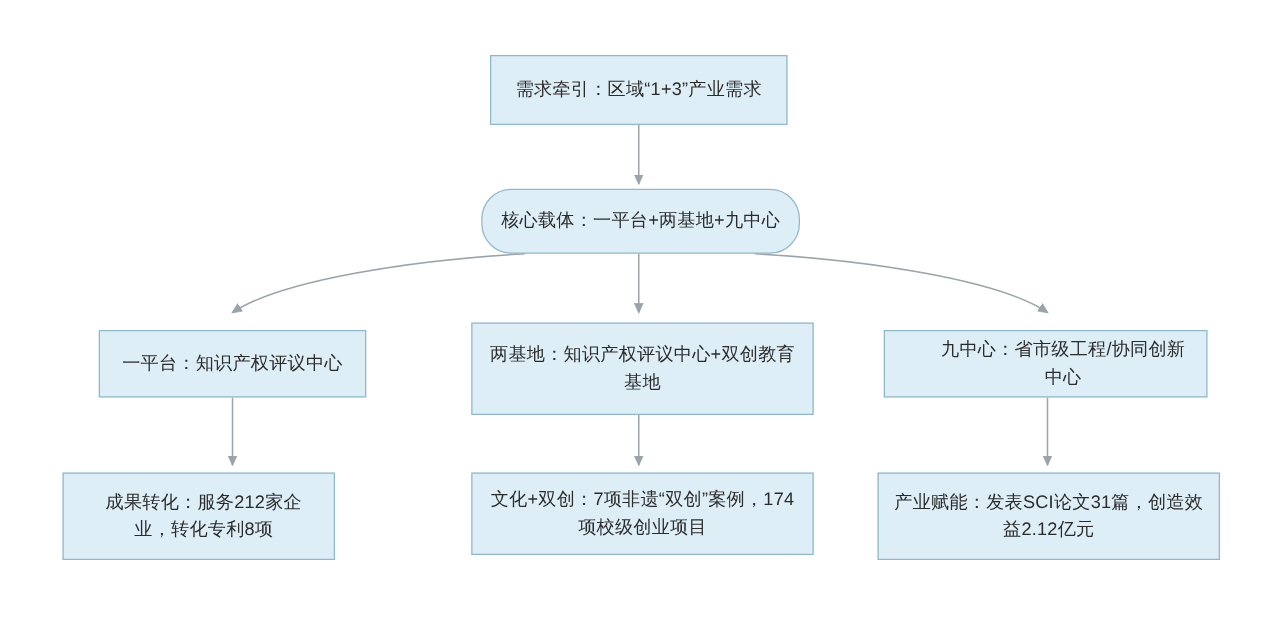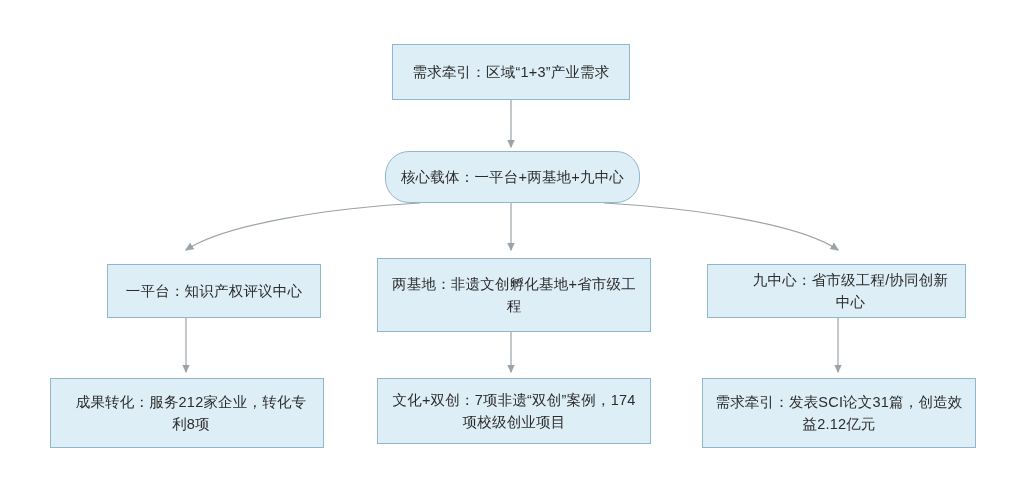--- a/index.html
+++ b/index.html
@@ -79,37 +79,37 @@
 
   <div class="node" style="left:392px; top:44px; width:238px; height:56px;justify-content:center;">
     <span class="label">需求牵引：区域“1+3”产业需求</span>
   </div>
 
   <div class="node" style="left:385px; top:151px; width:255px; height:52px;border-radius:24px;">
     <span class="label">核心载体：一平台+两基地+九中心</span>
   </div>
 
 
-  <div class="node" style="left:79px; top:264px; width:214px; height:54px;margin-left:28px;">
+  <div class="node" style="left:79px; top:264px; width:214px; height:54px;">
     <span class="label">一平台：知识产权评议中心</span>
   </div>
 
   <div class="node" style="left:377px; top:258px; width:274px; height:74px;">
-    <span class="label">两基地：非遗文创孵化基地+省市级工程</span>
+    <span class="label">两基地：知识产权评议中心+双创教育基地</span>
   </div>
 
   <div class="node" style="left:707px; top:264px; width:259px; height:54px;padding-left:40px;">
     <span class="label">九中心：省市级工程/协同创新中心</span>
   </div>
 
-  <div class="node" style="left:50px; top:378px; width:274px; height:70px;padding-left:20px;">
+  <div class="node" style="left:50px; top:378px; width:218px; height:70px;padding-left:20px;">
     <span class="label">成果转化：服务212家企业，转化专利8项</span>
   </div>
 
   <div class="node" style="left:377px; top:378px; width:274px; height:66px;">
     <span class="label">文化+双创：7项非遗“双创”案例，174项校级创业项目</span>
   </div>
 
   <div class="node" style="left:702px; top:378px; width:274px; height:70px;">
-    <span class="label">需求牵引：发表SCI论文31篇，创造效益2.12亿元</span>
+    <span class="label">产业赋能：发表SCI论文31篇，创造效益2.12亿元</span>
   </div>
 
 </div>
 
 </body></html>

